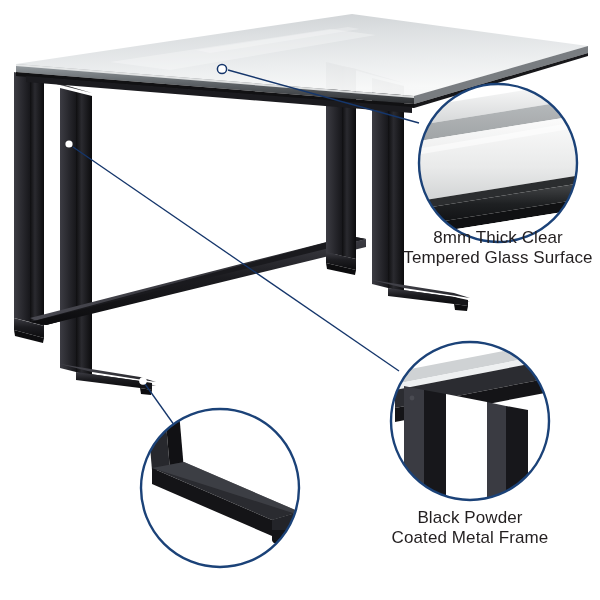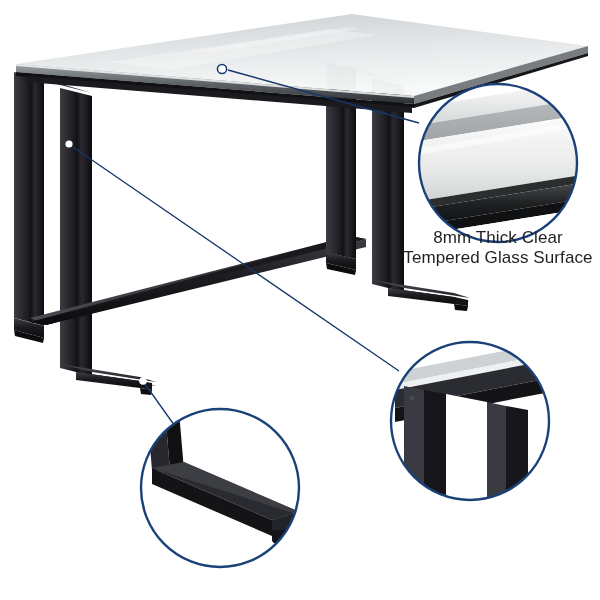--- a/index.html
+++ b/index.html
@@ -274,15 +274,17 @@
         <polygon points="152,468 184,462 300,512 296,514" fill="#4a4b52" opacity="0.6"></polygon>
       </g>
       <circle cx="220" cy="488" r="79" fill="none" stroke="#1b4278" stroke-width="2.4"></circle>
     </g>
 
   </svg>
 
   <div class="callout-label" id="label-glass">8mm Thick Clear
 Tempered Glass Surface</div>
 
+  <div class="callout-label" id="label-frame">Black Powder
+Coated Metal Frame</div>
 
 
 </div>
 
 </body></html>

